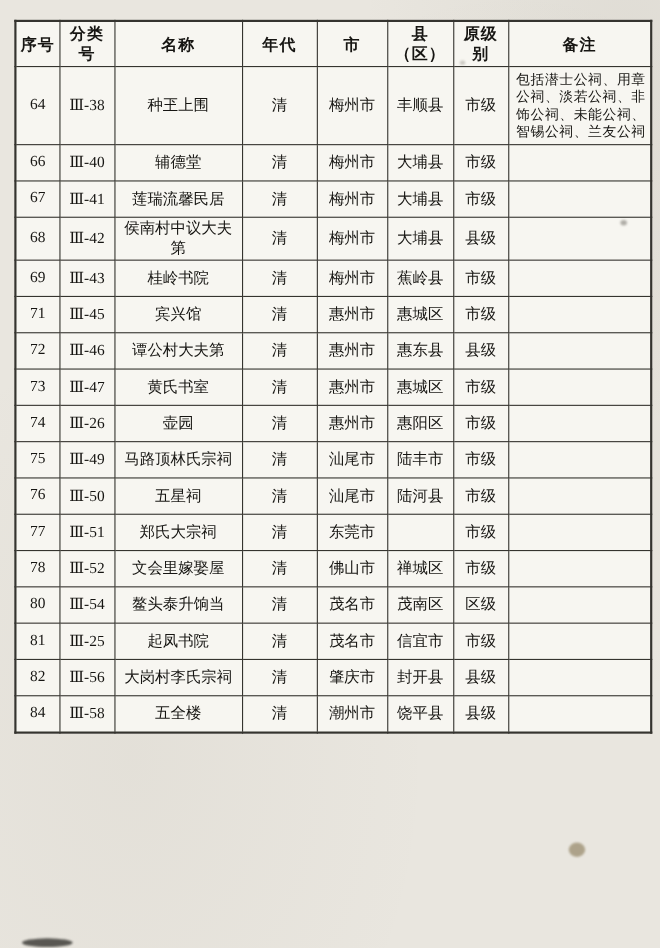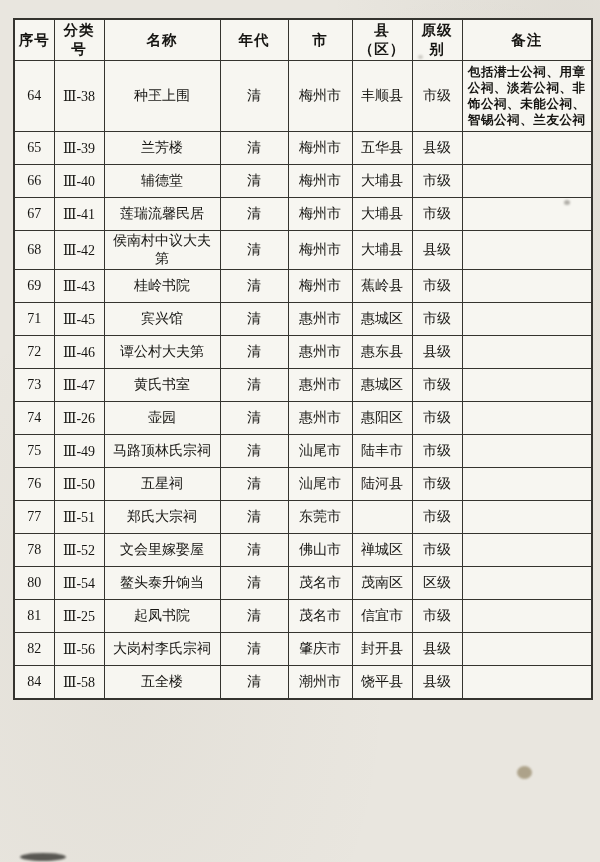--- a/index.html
+++ b/index.html
@@ -38,26 +38,25 @@
     letter-spacing:1px;
   }
   td{
     height:26px;
     font-size:14px;
     text-align:center;
     padding:1px 2px;
     overflow:hidden;
   }
   td.cell-note{
-    text-align:center;
+    text-align:right;
     font-size:12.6px;
     line-height:16px;
     padding:3px 4px;
     letter-spacing:0.5px;
-    font-weight:bold;
   }
   col.c-no{width:40px;}
   col.c-class{width:50px;}
   col.c-name{width:116px;}
   col.c-era{width:68px;}
   col.c-city{width:64px;}
   col.c-county{width:60px;}
   col.c-level{width:50px;}
   col.c-note{width:130px;}
   .stain{position:absolute;border-radius:50%;pointer-events:none;}
@@ -95,30 +94,20 @@
     <td class="cell-no">64</td>
     <td class="cell-class">Ⅲ-38</td>
     <td class="cell-name">种玊上围</td>
     <td class="cell-era">清</td>
     <td class="cell-city">梅州市</td>
     <td class="cell-county">丰顺县</td>
     <td class="cell-level">市级</td>
     <td class="cell-note">包括潜士公祠、用章公祠、淡若公祠、非饰公祠、未能公祠、智锡公祠、兰友公祠</td>
   </tr>
       <tr>
-    <td class="cell-no">65</td>
-    <td class="cell-class">Ⅲ-39</td>
-    <td class="cell-name">兰芳楼</td>
-    <td class="cell-era">清</td>
-    <td class="cell-city">梅州市</td>
-    <td class="cell-county">五华县</td>
-    <td class="cell-level">县级</td>
-    <td class="cell-note"></td>
-  </tr>
-      <tr>
     <td class="cell-no">66</td>
     <td class="cell-class">Ⅲ-40</td>
     <td class="cell-name">辅德堂</td>
     <td class="cell-era">清</td>
     <td class="cell-city">梅州市</td>
     <td class="cell-county">大埔县</td>
     <td class="cell-level">市级</td>
     <td class="cell-note"></td>
   </tr>
       <tr>

